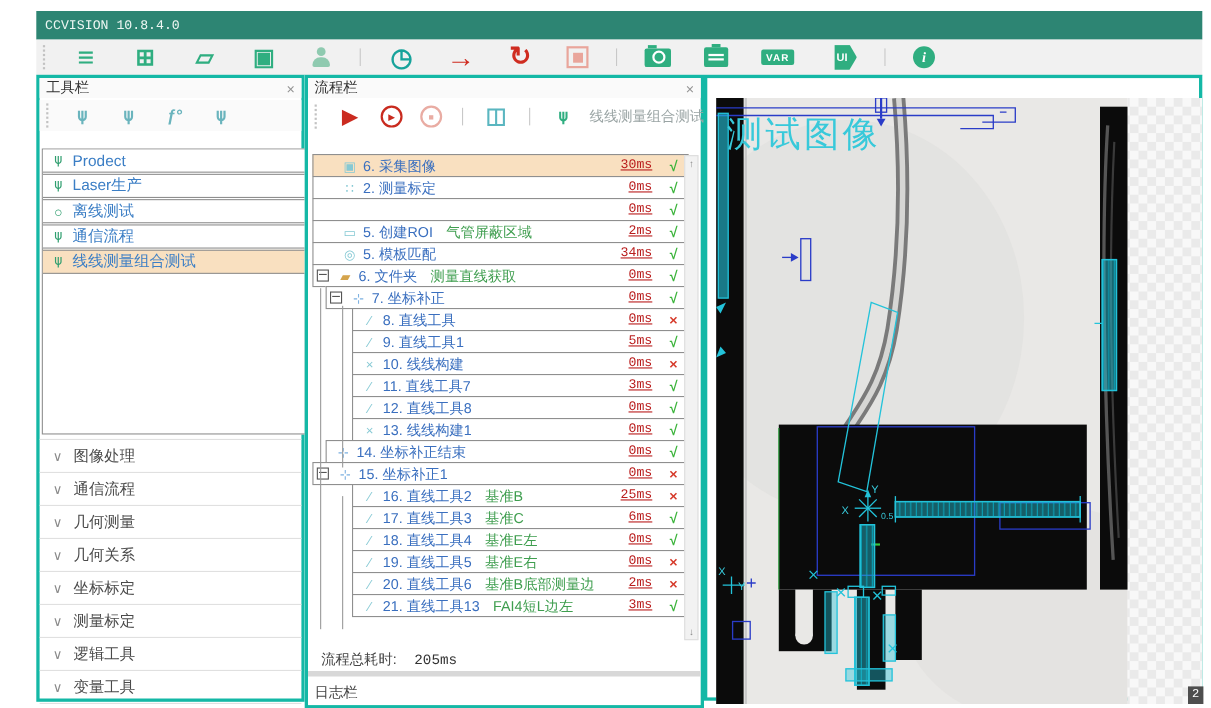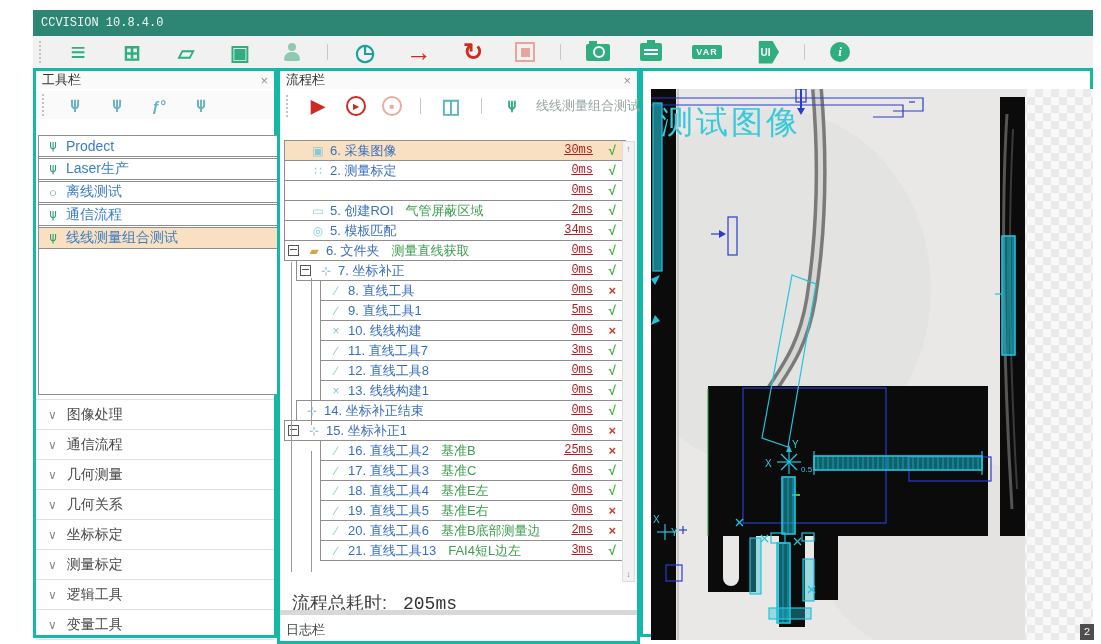--- a/index.html
+++ b/index.html
@@ -71,21 +71,21 @@
   .ftitle{color:#3a6fbf;font-size:13px;}
   .ftitle.red{color:#c23a2e;}
   .fdesc{color:#3f9e4f;font-size:13px;margin-left:12px;}
   .ftime{position:absolute;right:32px;top:0;line-height:19px;font-size:12px;color:#b91c1c;font-family:"Liberation Mono",monospace;z-index:1;text-decoration:underline;}
   .fmark{position:absolute;right:9px;top:0;line-height:19px;font-weight:bold;z-index:1;font-size:13px;}
   .fmark.ok{color:#3cb43c;}.fmark.fail{color:#d63a2a;}
   .tline{position:absolute;width:1px;background:#9a9a9a;z-index:4;}
   #flow-scroll{position:absolute;right:2px;top:70px;width:13px;height:441px;background:#f2f2f2;border:1px solid #ddd;box-sizing:border-box;}
   .sarr{position:absolute;left:0;right:0;height:14px;text-align:center;font-size:9px;color:#888;line-height:14px;}
   .sarr.up{top:0;}.sarr.dn{bottom:0;}
-  .flow-total{position:absolute;left:12px;top:520px;font-size:18px;color:#444;}
+  .flow-total{position:absolute;left:12px;top:520px;font-size:13px;color:#444;}
   .flow-total b{font-family:"Liberation Mono",monospace;font-weight:normal;margin-left:16px;color:#333;}
   .splitter{position:absolute;left:0;right:0;top:539px;height:5px;background:#d8d8d8;}
   .log-title{position:absolute;left:6px;top:550px;font-size:13px;color:#444;}
 
   
   #image-canvas{position:absolute;left:8px;top:18px;width:442px;height:551px;}
   .istatus{position:absolute;left:8px;top:551px;width:289px;height:18px;background:#4e4e4e;color:#f0f0f0;
     font-family:"Liberation Mono",monospace;font-size:11px;display:flex;align-items:center;padding-left:5px;box-sizing:border-box;white-space:pre;}
   .ibadge{position:absolute;left:437px;top:553px;width:14px;height:16px;background:#4e4e4e;color:#fff;font-size:11px;
     display:flex;align-items:center;justify-content:center;font-family:"Liberation Mono",monospace;}

